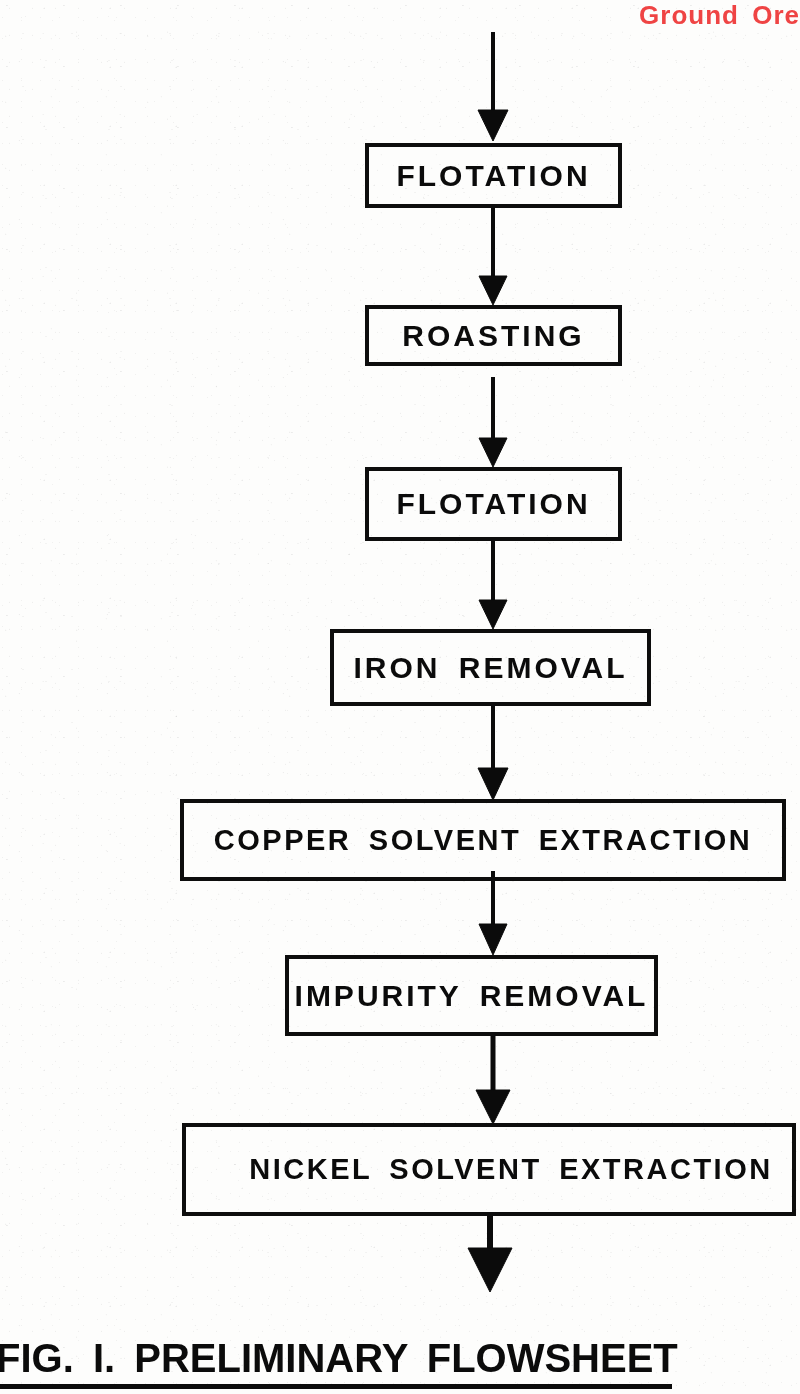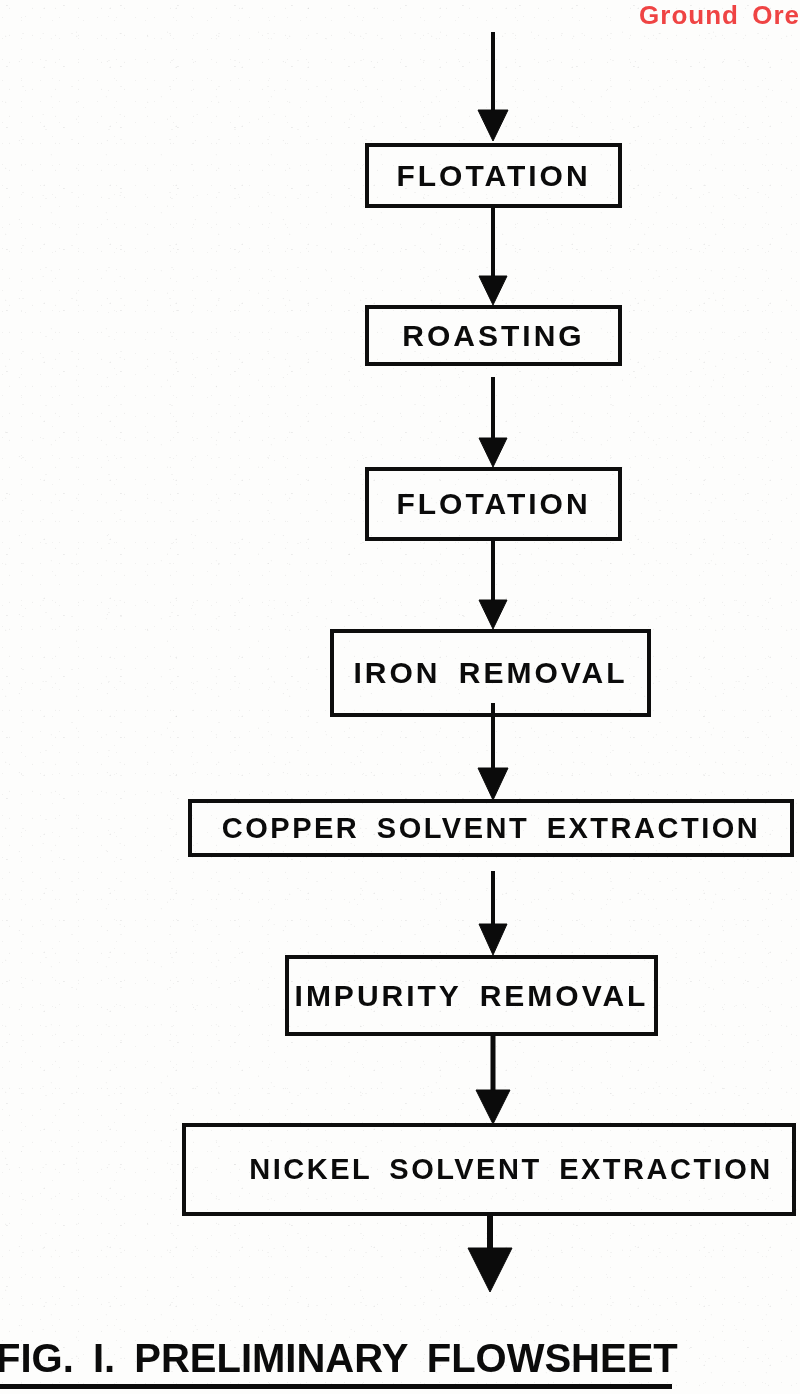--- a/index.html
+++ b/index.html
@@ -155,25 +155,25 @@
   </div>
 
   <div class="node" style="left:365px; top:305px; width:257px; height:61px;">
     <span class="node-label">ROASTING</span>
   </div>
 
   <div class="node" style="left:365px; top:467px; width:257px; height:74px;">
     <span class="node-label">FLOTATION</span>
   </div>
 
-  <div class="node" style="left:330px; top:629px; width:321px; height:88px;">
+  <div class="node" style="left:330px; top:629px; width:321px; height:77px;">
     <span class="node-label">IRON REMOVAL</span>
   </div>
 
-  <div class="node wide" style="left:188px; top:799px; width:606px; height:58px;">
+  <div class="node wide" style="left:180px; top:799px; width:606px; height:82px;">
     <span class="node-label">COPPER SOLVENT EXTRACTION</span>
   </div>
 
   <div class="node" style="left:285px; top:955px; width:373px; height:81px;">
     <span class="node-label">IMPURITY REMOVAL</span>
   </div>
 
   <div class="node wide" style="left:182px; top:1123px; width:614px; height:93px;padding-left:44px;">
     <span class="node-label">NICKEL SOLVENT EXTRACTION</span>
   </div>

